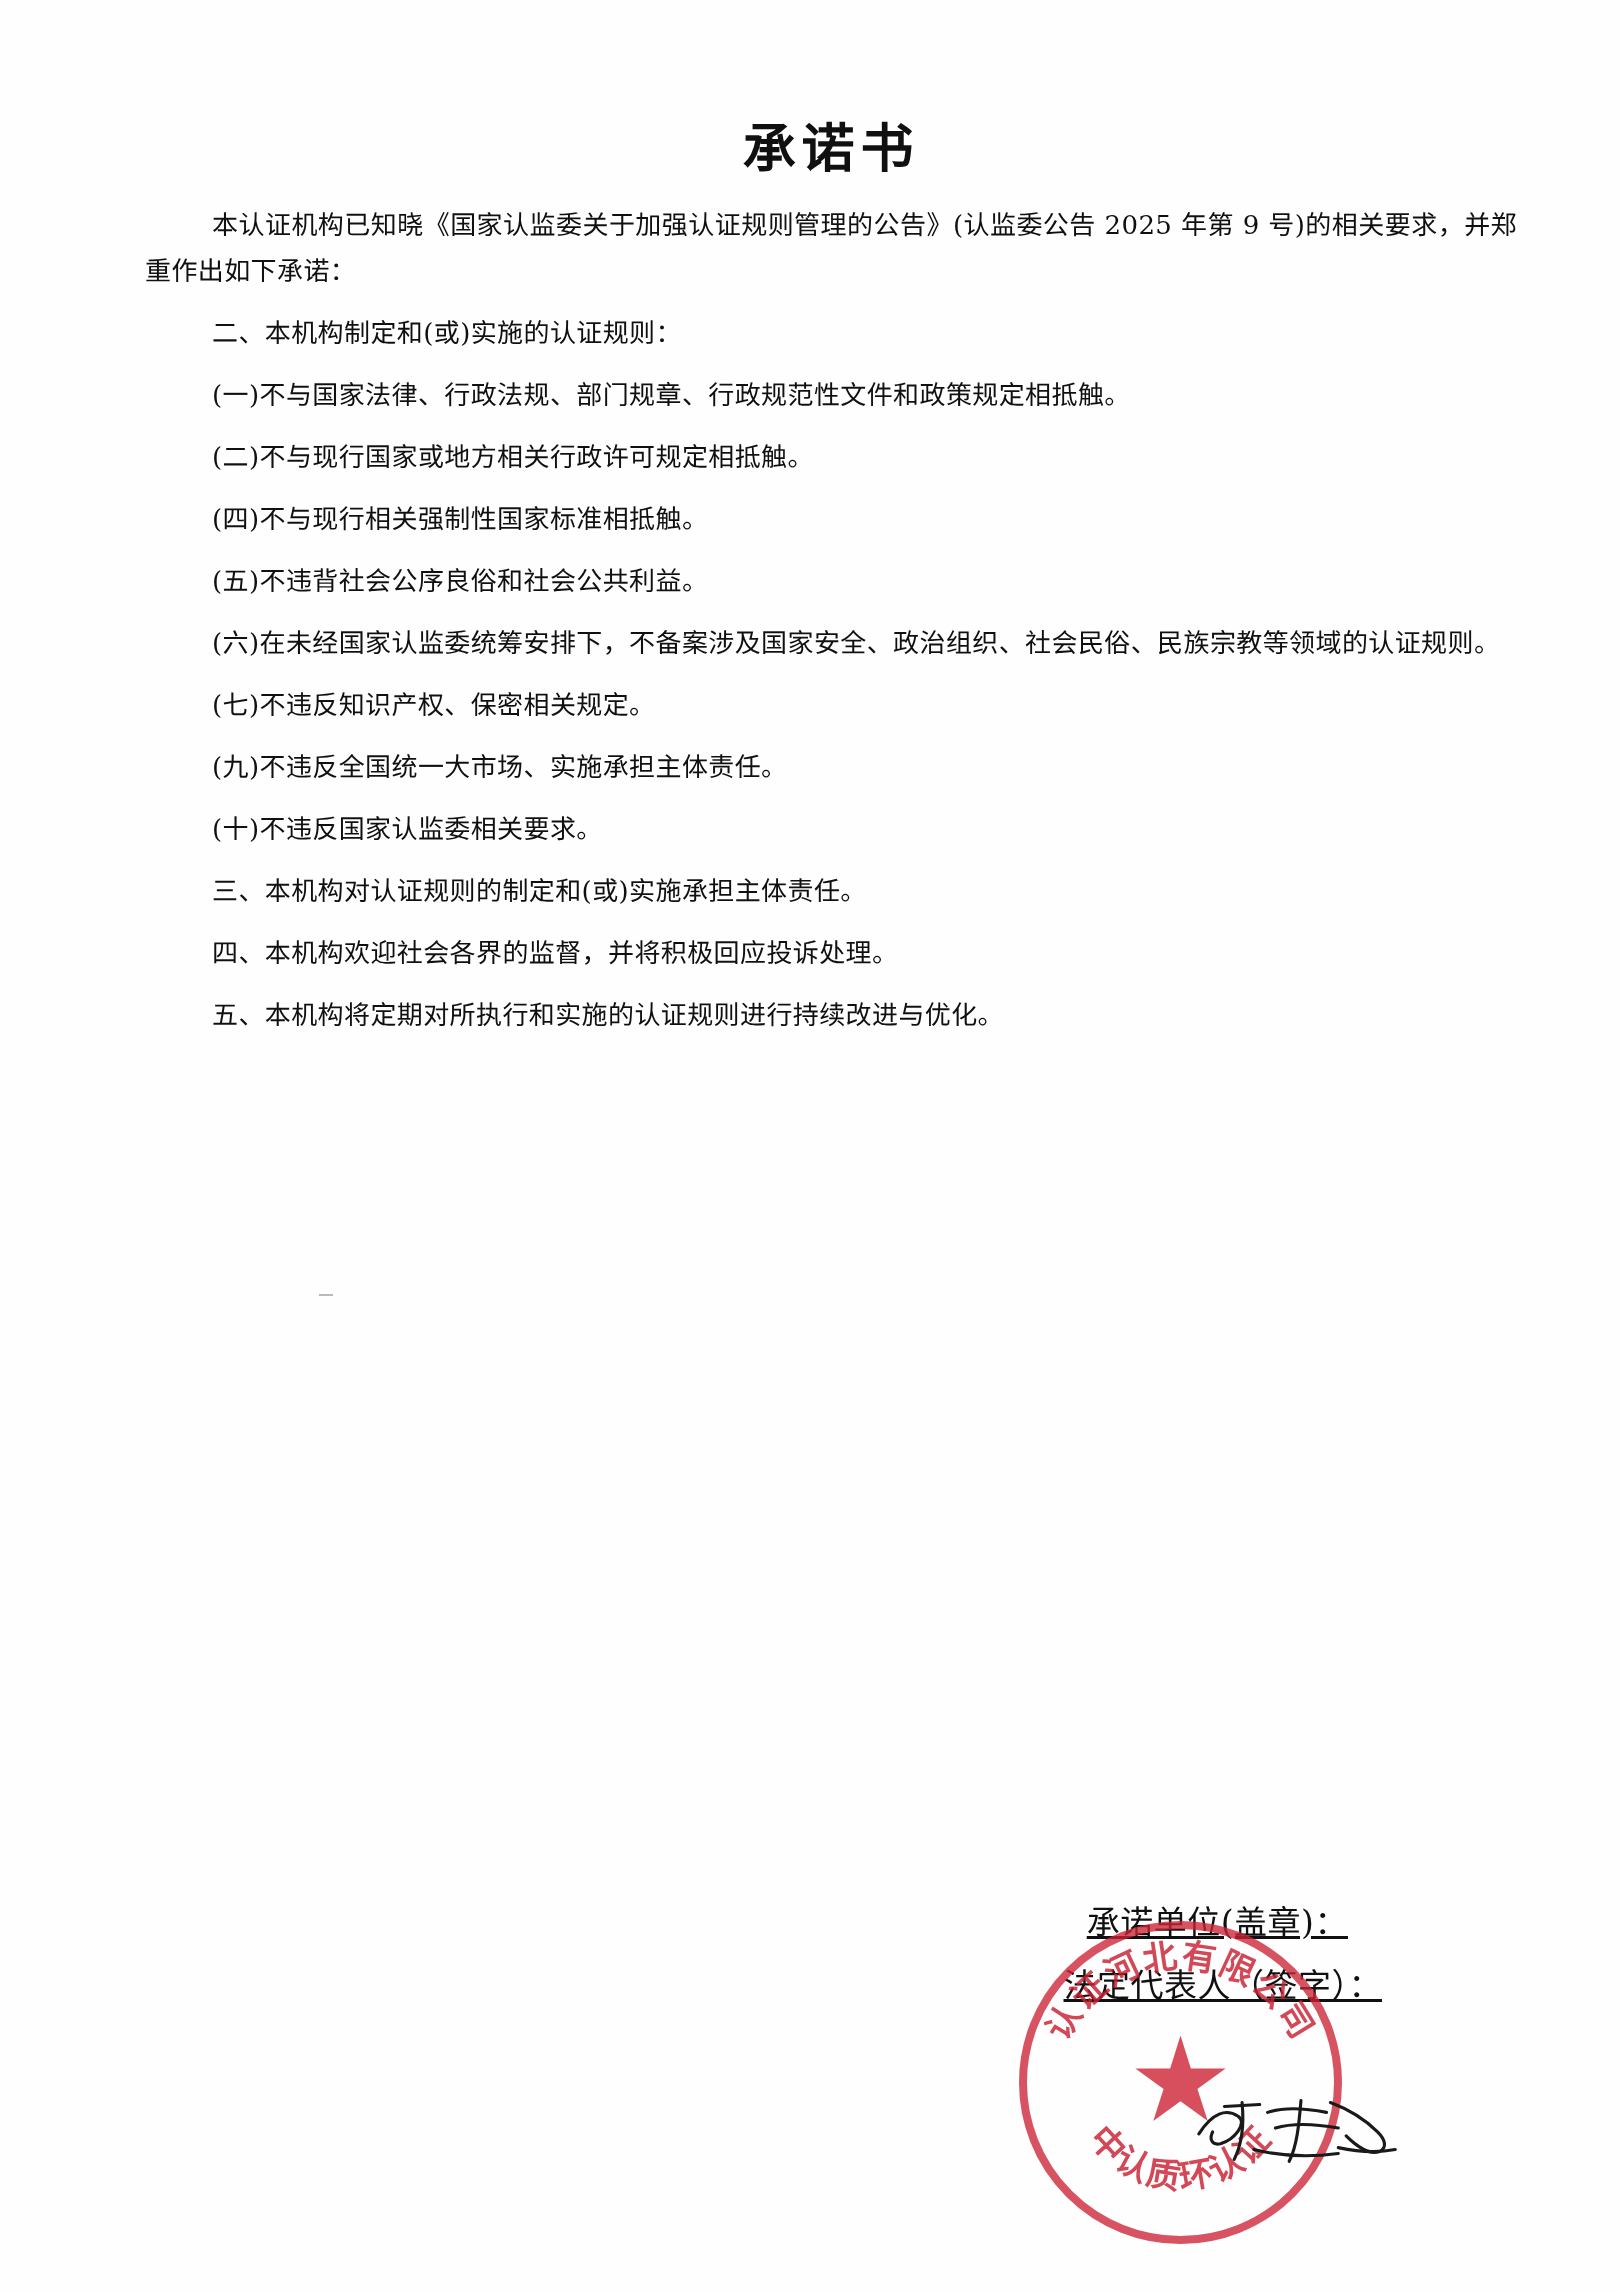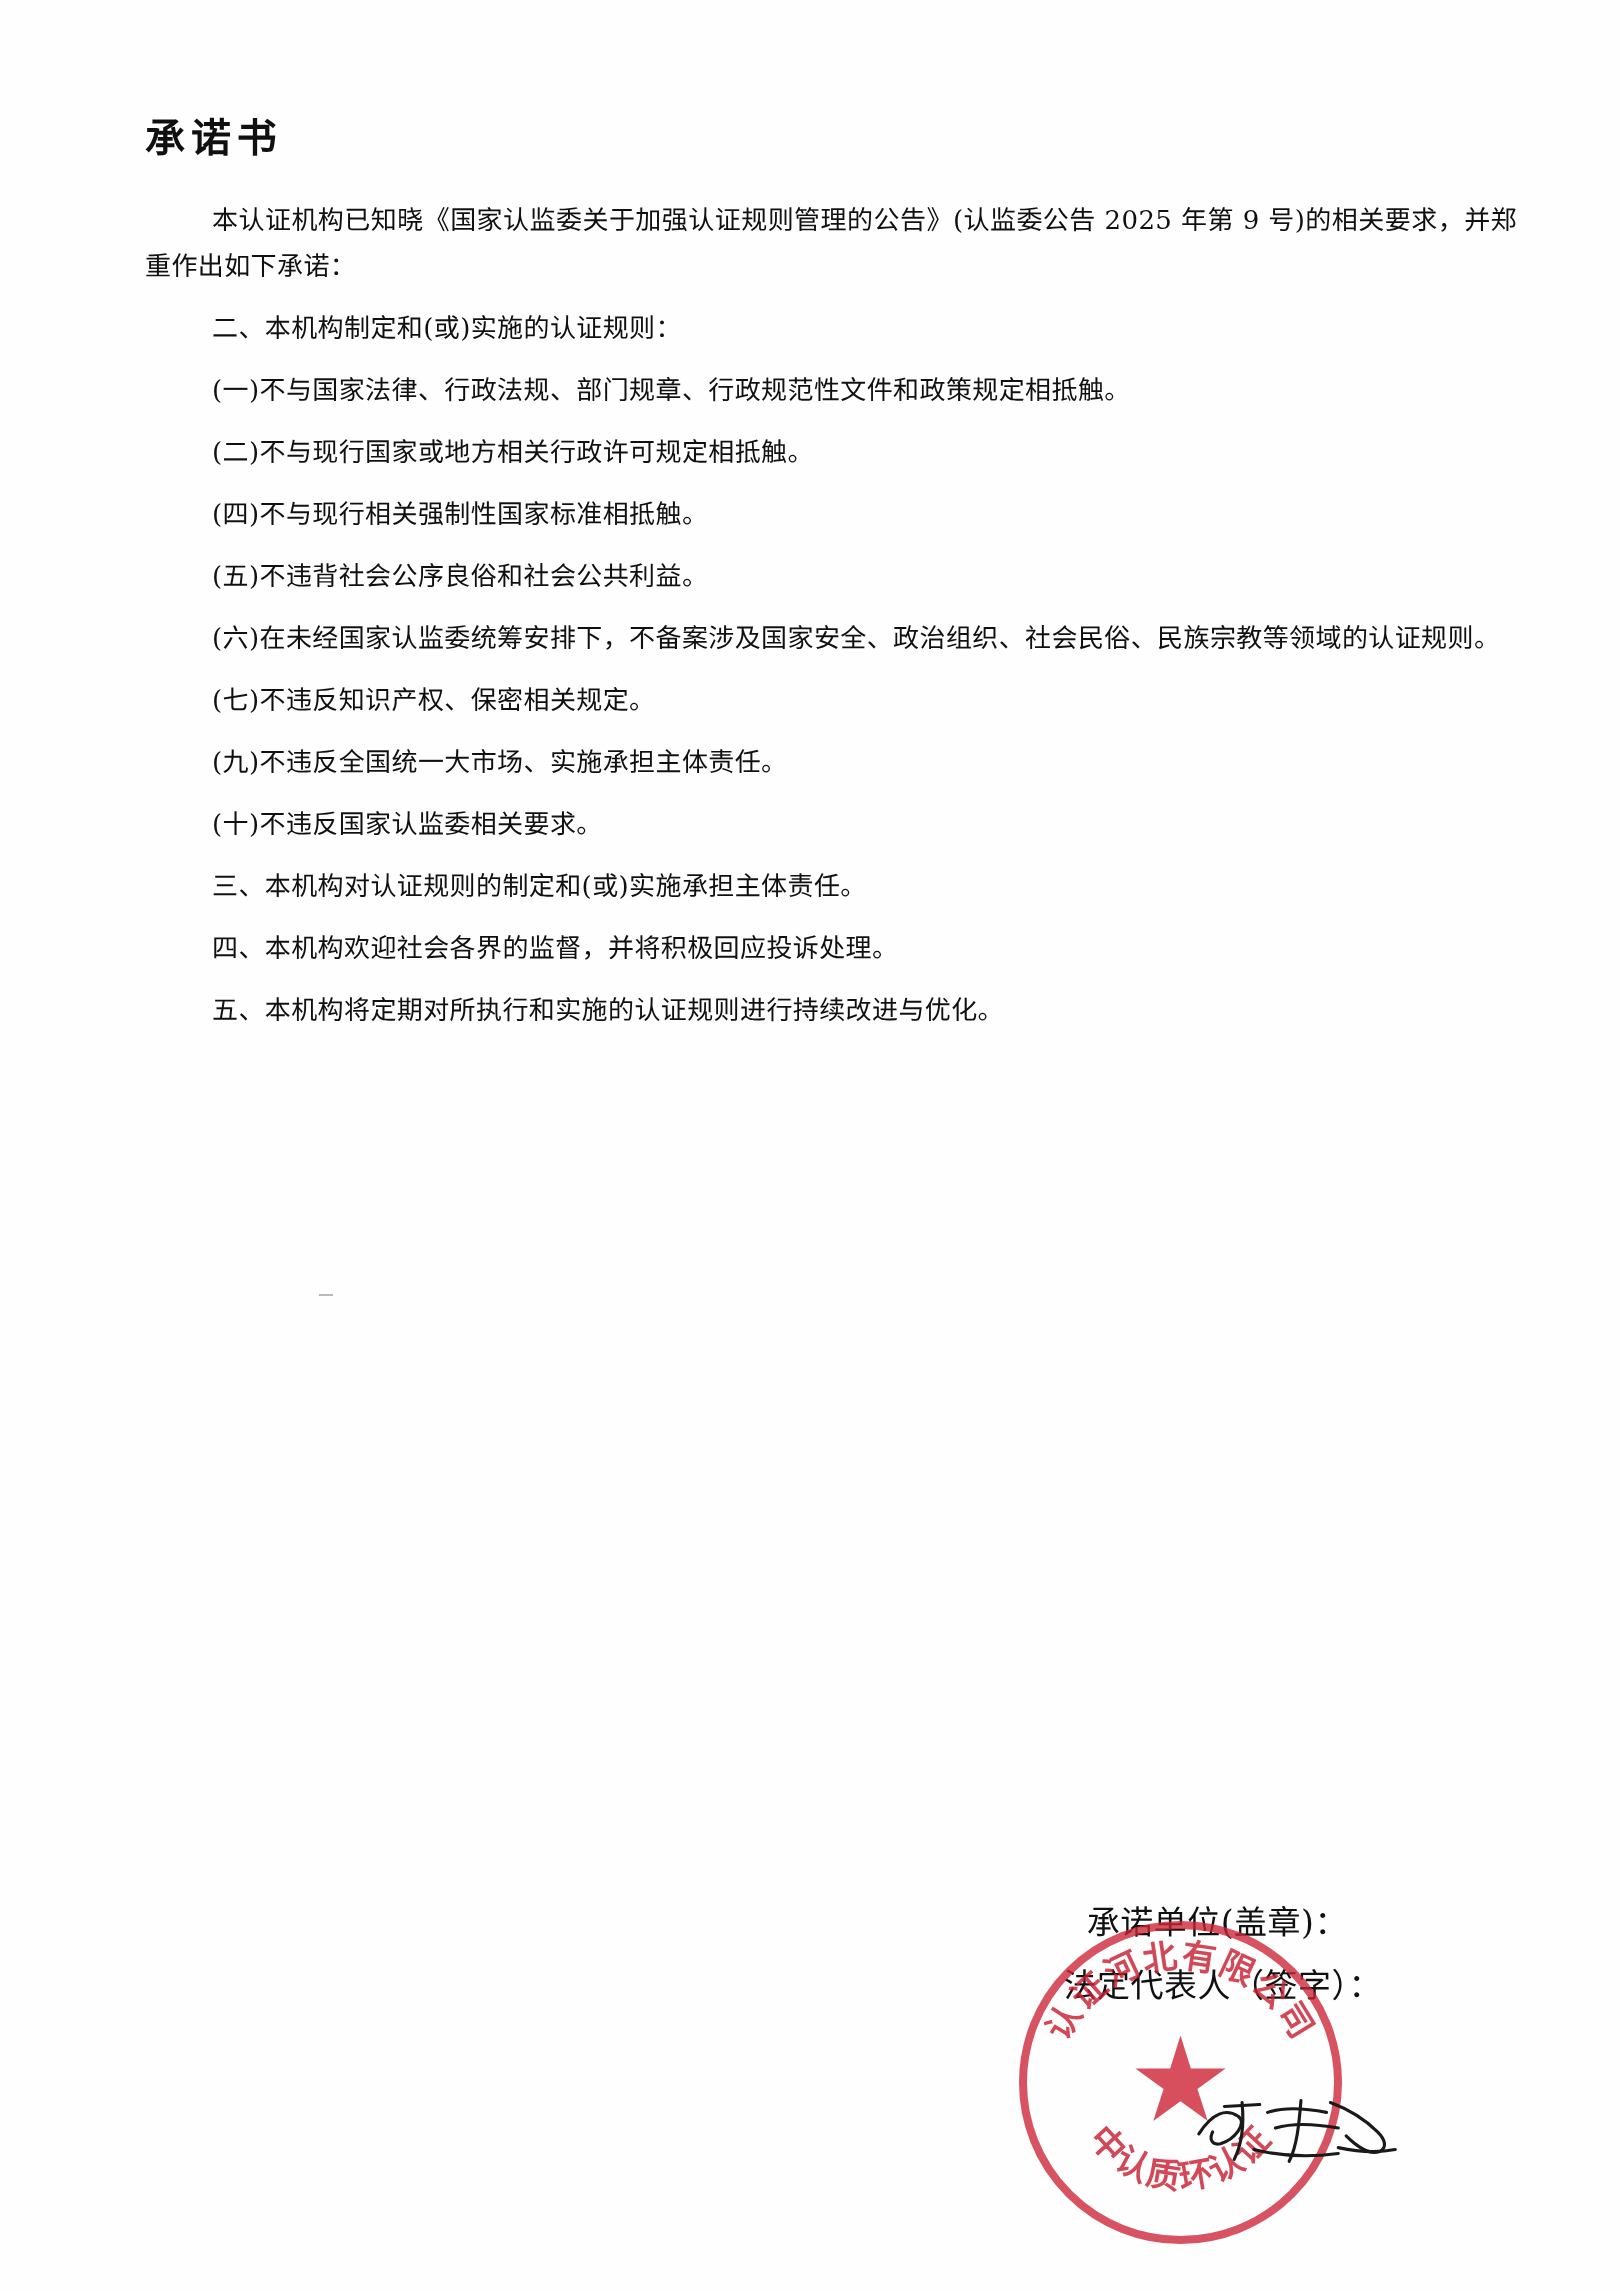--- a/index.html
+++ b/index.html
@@ -23,25 +23,26 @@
     padding: 0;
   }
   .doc-body {
     position: absolute;
     left: 145px;
     top: 0;
     width: 1372px;
     height: 2292px;
   }
   .doc-title {
-    font-size: 40px;
+    text-align: center;
+    font-size: 53px;
     font-weight: bold;
     letter-spacing: 5.9px;
     margin-top: 106px;
-    margin-bottom: 33px;
+    margin-bottom: 20px;
     font-family: "DejaVu Serif", "Liberation Serif", serif;
   }
   .para {
     font-size: 26px;
     line-height: 1.78;
     text-align: justify;
     text-justify: inter-ideograph;
     margin: 0 0 15.7px 0;
     letter-spacing: 0.4px;
   }
@@ -53,20 +54,21 @@
     left: 0;
     top: 1892px;
     width: 1372px;
   }
   .sig-line {
     font-size: 33px;
     line-height: 1.9;
     text-align: right;
     padding-right: 169px;
     letter-spacing: 0.5px;
+    text-decoration: underline;
   }
   .sig-line.second {
     padding-right: 135px;
   }
   
   .seal {
     position: absolute;
     left: 1019px;
     top: 1921px;
     width: 323px;

